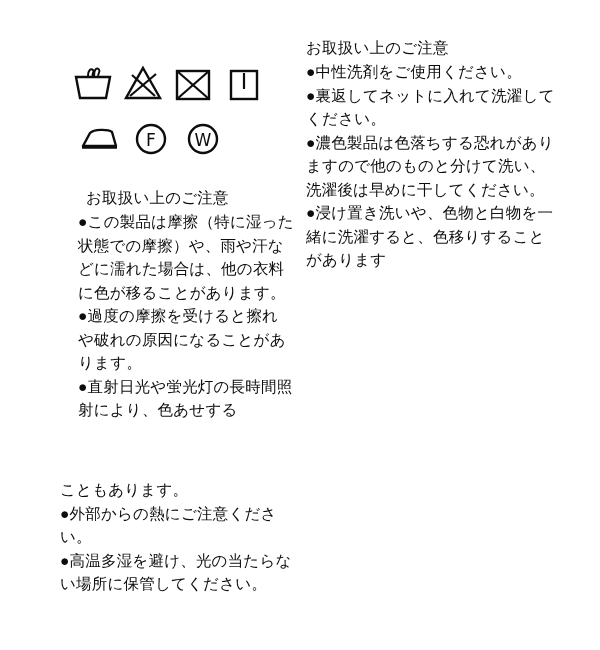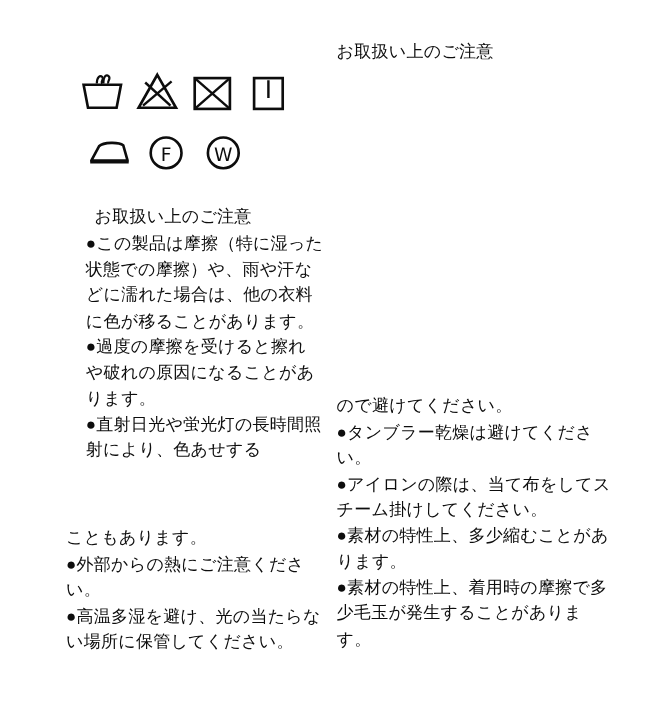--- a/index.html
+++ b/index.html
@@ -128,26 +128,25 @@
         <svg width="42" height="42" viewBox="0 0 42 42">
           <circle cx="21" cy="23" r="14" fill="none" stroke="#0d0d0d" stroke-width="2.4"></circle>
           <text x="21" y="30" font-family="DejaVu Sans, sans-serif" font-size="17" text-anchor="middle" fill="#0d0d0d">W</text>
         </svg>
       </div>
     </div>
   </div>
 
   <div class="tx title" id="right-title">お取扱い上のご注意</div>
 
+  <div class="tx" id="right-body-1">●中性洗剤をご使用ください。
+●裏返してネットに入れて洗濯してください。
+●濃色製品は色落ちする恐れがありますので他のものと分けて洗い、洗濯後は早めに干してください。
+●浸け置き洗いや、色物と白物を一緒に洗濯すると、色移りすることがあります</div>
 
-  <div class="tx" id="right-body-2">ので避けてください。
-●タンブラー乾燥は避けてください。
-●アイロンの際は、当て布をしてスチーム掛けしてください。
-●素材の特性上、多少縮むことがあります。
-●素材の特性上、着用時の摩擦で多少毛玉が発生することがあります。</div>
 
   <div class="tx title" id="left-title">お取扱い上のご注意</div>
 
   <div class="tx" id="left-body-1">●この製品は摩擦（特に湿った状態での摩擦）や、雨や汗などに濡れた場合は、他の衣料に色が移ることがあります。
 ●過度の摩擦を受けると擦れや破れの原因になることがあります。
 ●直射日光や蛍光灯の長時間照射により、色あせする</div>
 
   <div class="tx" id="left-body-2">こともあります。
 ●外部からの熱にご注意ください。
 ●高温多湿を避け、光の当たらない場所に保管してください。</div>

